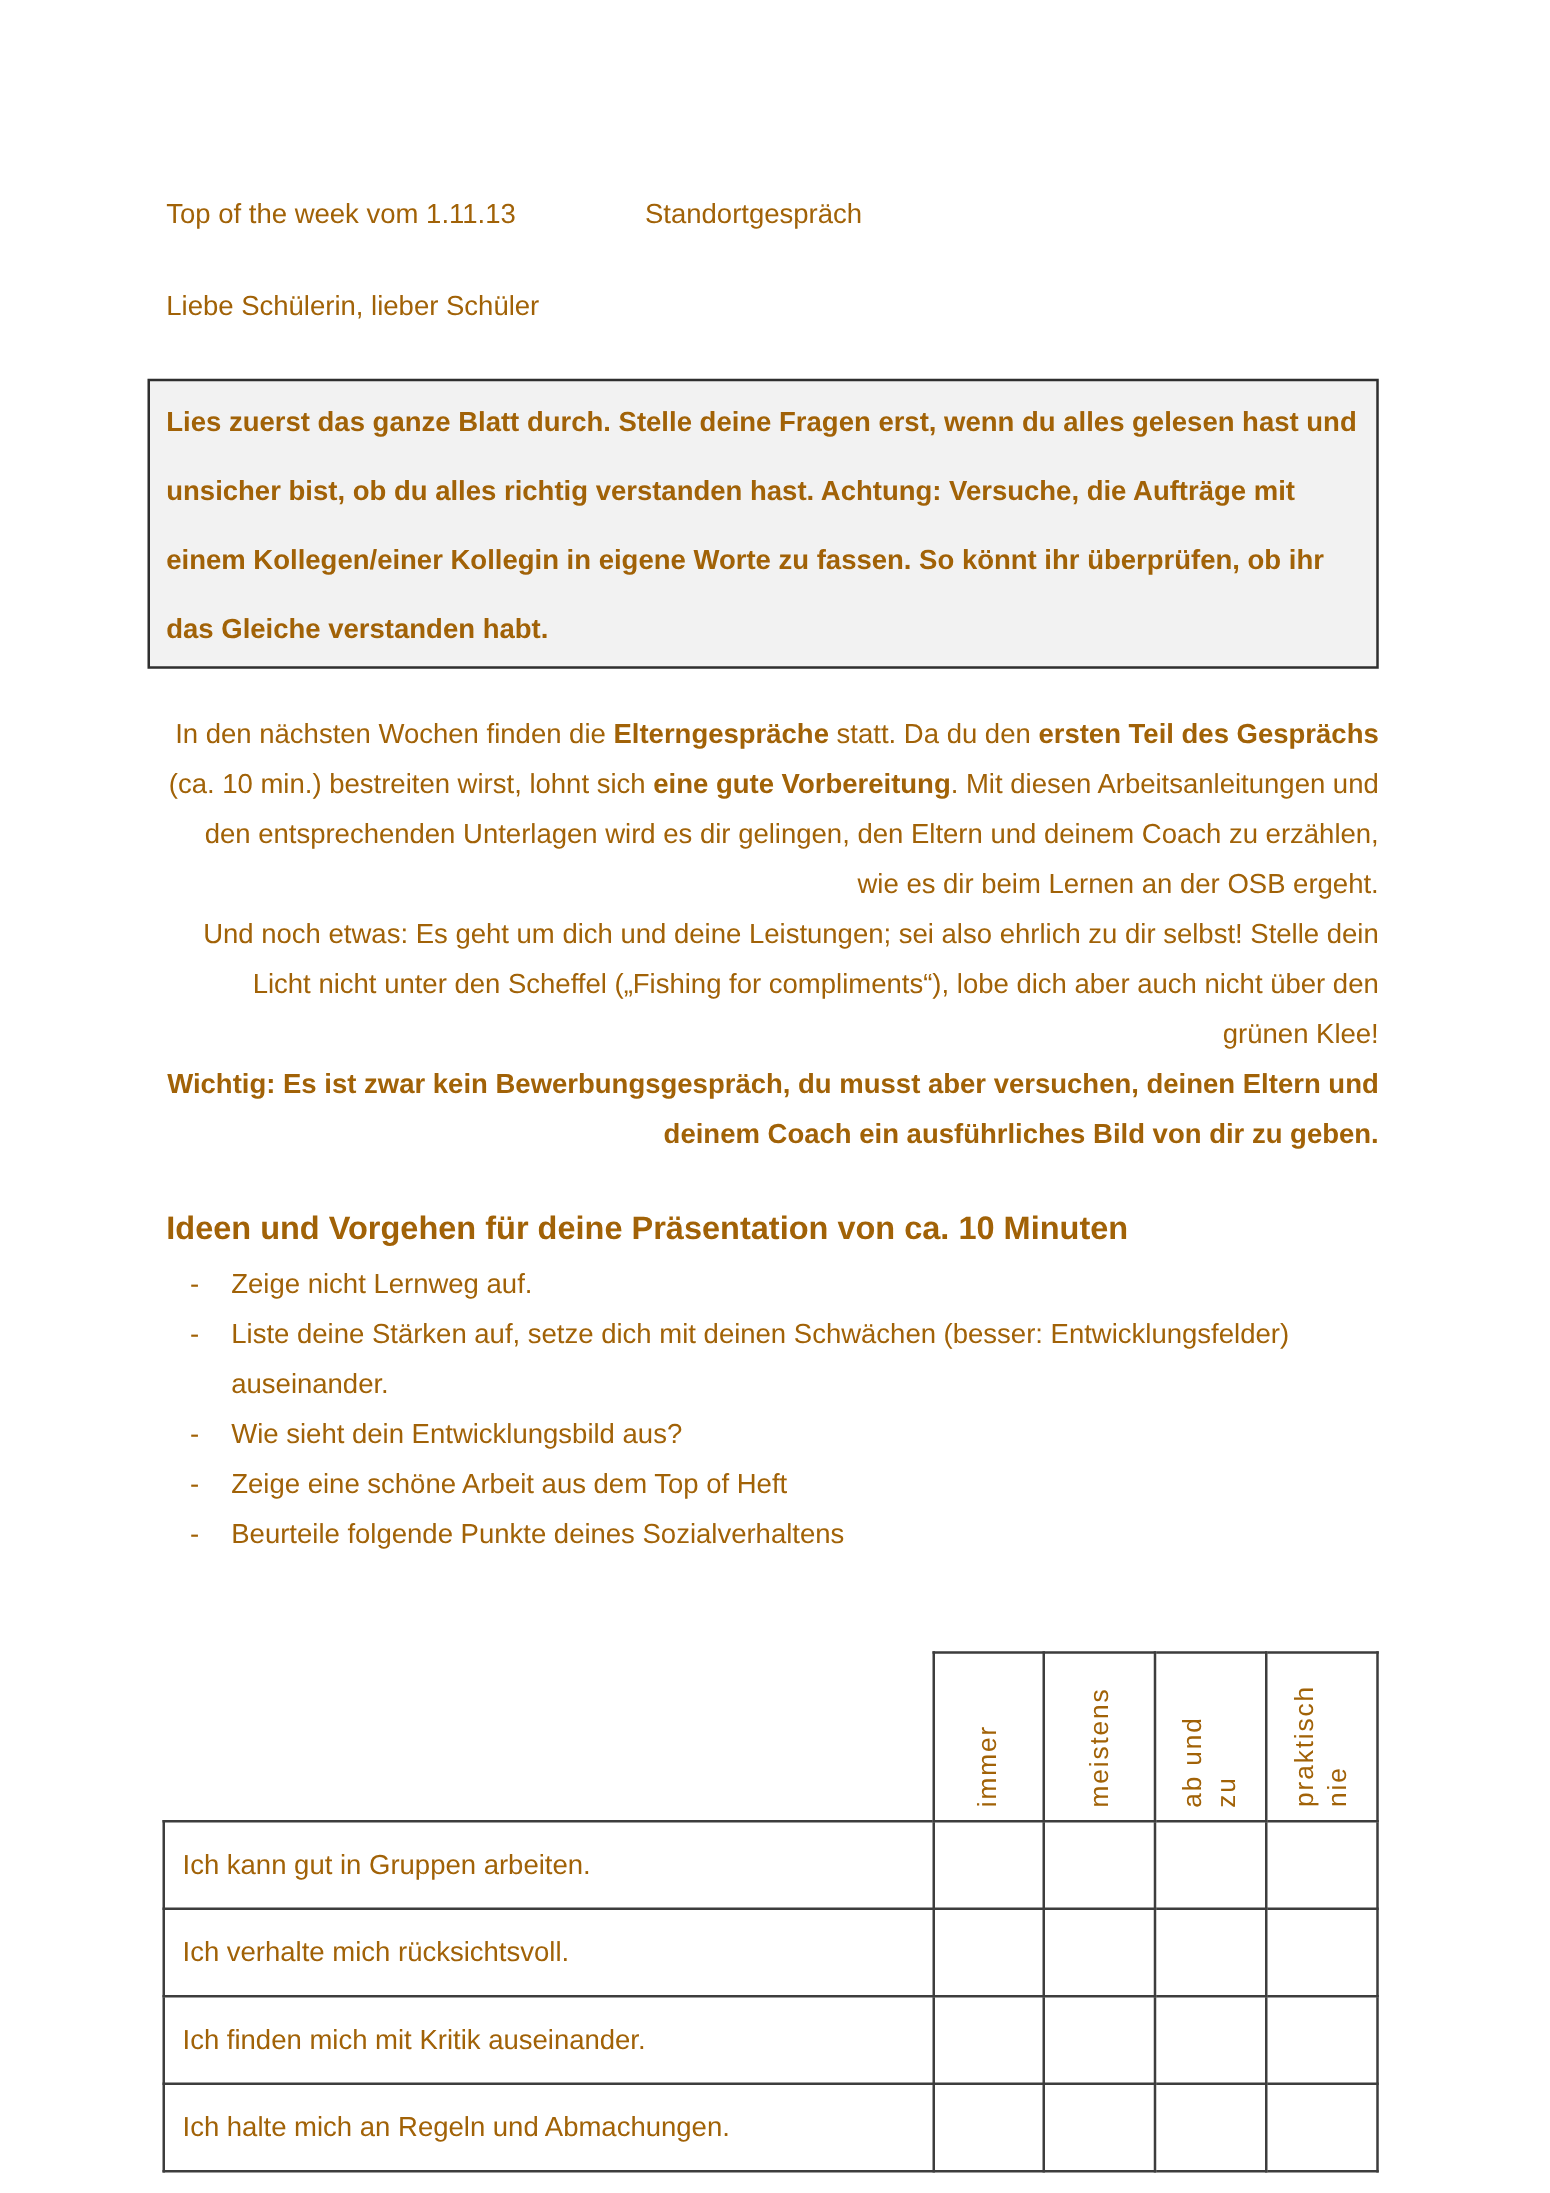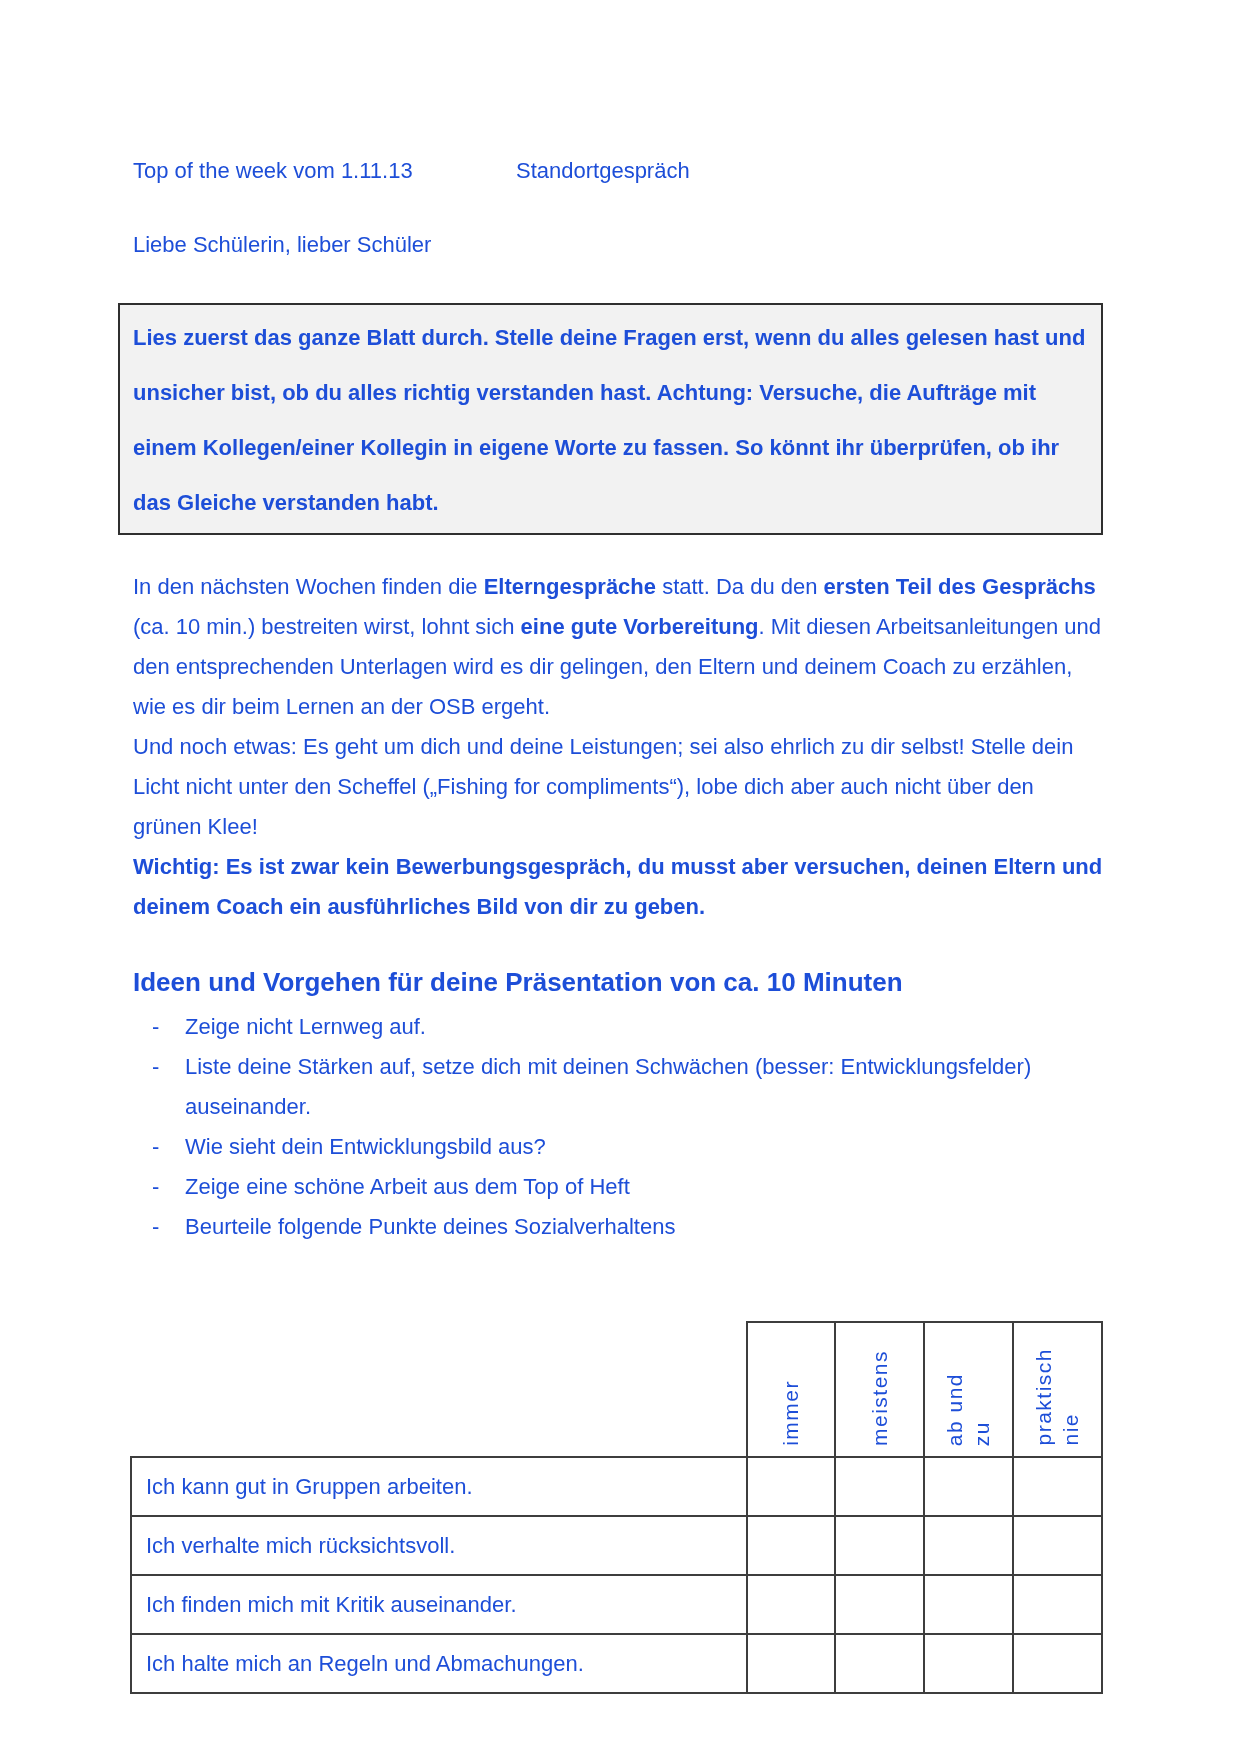--- a/index.html
+++ b/index.html
@@ -1,38 +1,38 @@
 <!DOCTYPE html>
 <html lang="de"><head>
 <meta charset="utf-8">
 <style>
   html,body{margin:0;padding:0;background:#ffffff;}
   .page{
     position:relative;
     width:1240px;height:1754px;
     background:#ffffff;
-    color:#1d4ed8;
+    color:#a16207;
     font-family:"Liberation Sans","DejaVu Sans",sans-serif;
     font-size:22px;line-height:40px;
     overflow:hidden;
   }
   .content{padding:151px 137px 0 133px;}
   .titlebar{position:relative;height:40px;white-space:nowrap;}
   .title-right{position:absolute;left:383px;top:0;}
   .salutation{margin:34px 0 0 0;}
   .instruction-box{
     margin:38px 0 0 -15px;
     border:2px solid #2f2f2f;
     background:#f2f2f2;
     padding:5px 13px 3px 13px;
     line-height:55px;
     font-weight:bold;
   }
   .intro{margin-top:32px;}
-  .intro p{margin:0;}
+  .intro p{margin:0;text-align:right;}
   .pres-heading{
     margin:35px 0 5px 0;
     font-size:26px;line-height:40px;font-weight:bold;
   }
   .bullets{margin:0;}
   .bullet{display:flex;}
   .bullet .dash{flex:none;width:33px;padding-left:19px;}
   .bullet .btext{flex:1;}
   table.rating{
     border-collapse:collapse;
@@ -59,21 +59,21 @@
     letter-spacing:1.5px;
     font-size:21px;line-height:24px;
     white-space:nowrap;
   }
   td.label-cell{
     border:2px solid #3d3d3d;
     padding:0 10px 0 14px;
     font-size:22px;
   }
   td.mark-cell{border:2px solid #3d3d3d;}
-  tr.body-row{height:59px;}
+  tr.body-row{height:70px;}
 </style>
 </head>
 <body>
 
 <div class="page">
   <div class="content">
 
     <div class="titlebar">
       <span>Top of the week vom 1.11.13</span>
       <span class="title-right">Standortgespräch</span>

